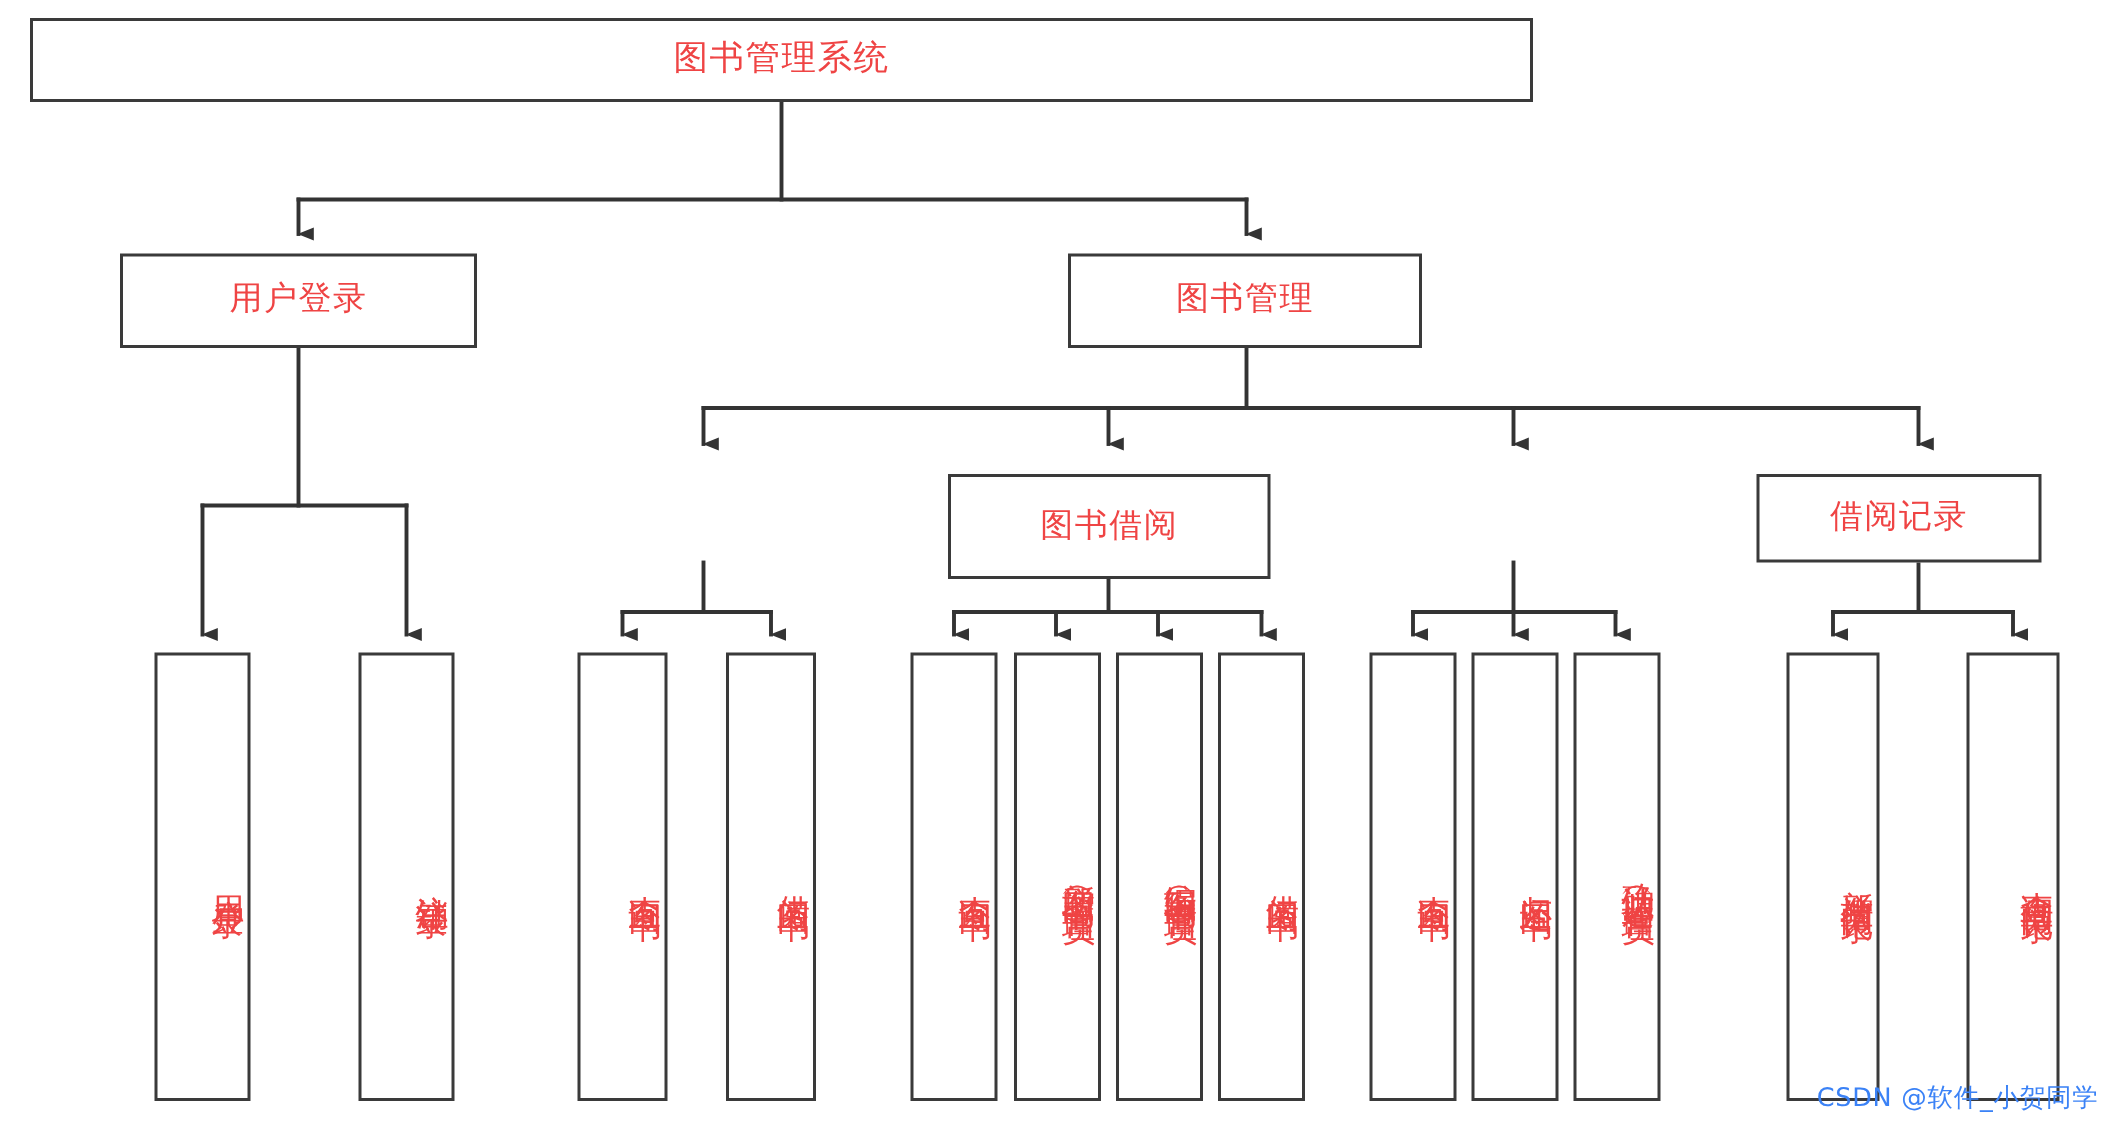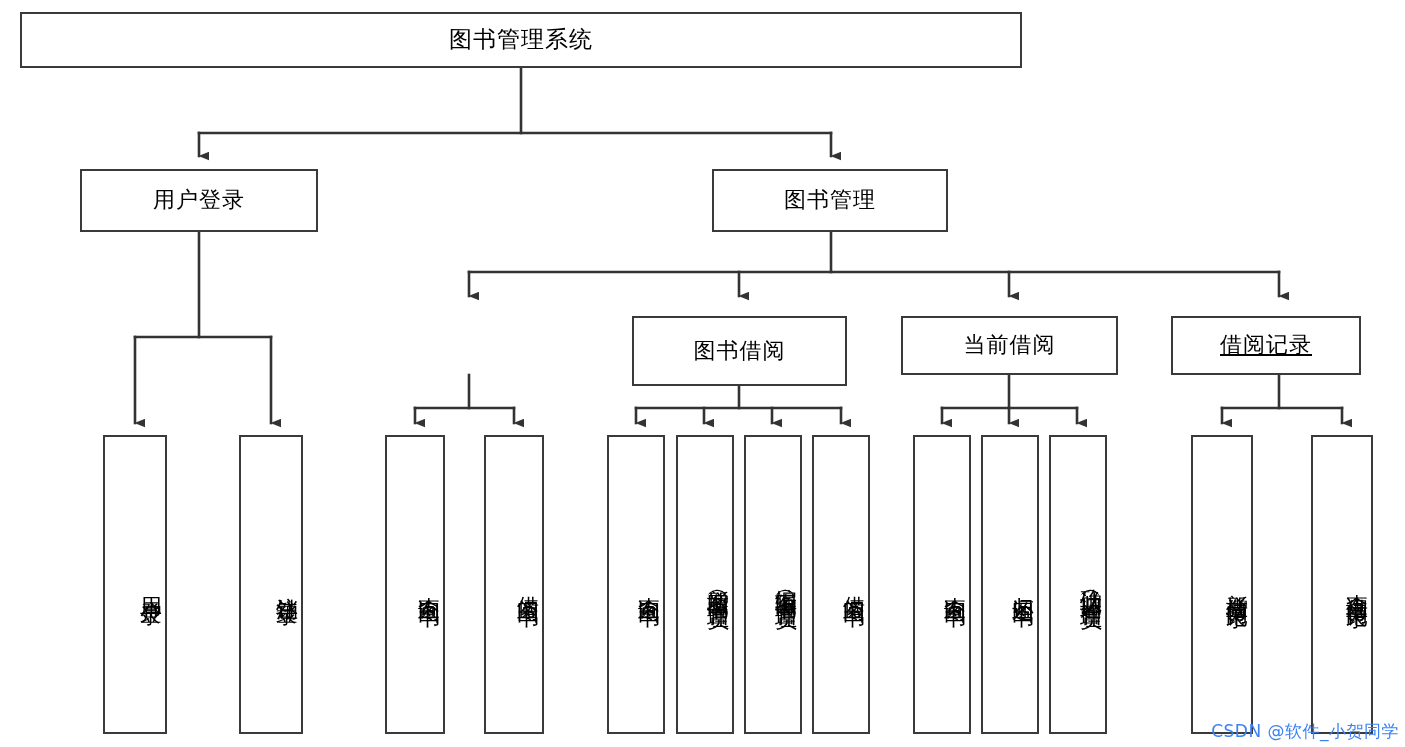--- a/index.html
+++ b/index.html
@@ -23,21 +23,21 @@
     pointer-events:none;
   }
   .node{
     position:absolute;
     box-sizing:border-box;
     background:#ffffff;
     border:2.5px solid #3a3a3a;
     display:flex;
     align-items:center;
     justify-content:center;
-    color:#000000;
+    color:#ef4444;
     z-index:3;
   }
   
   .node.horiz{
     font-size:22px;
     letter-spacing:1px;
     line-height:1.2;
   }
   .node.title{
     font-size:23px;
@@ -134,25 +134,22 @@
 
   <div class="node horiz" style="left:712px; top:169px; width:236px; height:63px;">
     <span>图书管理</span>
   </div>
 
 
   <div class="node horiz" style="left:632px; top:316px; width:215px; height:70px;">
     <span>图书借阅</span>
   </div>
 
-  <div class="node horiz" style="left:901px; top:316px; width:217px; height:59px;">
-    <span>当前借阅</span>
-  </div>
-
-  <div class="node horiz" style="left:1171px; top:316px; width:190px; height:59px;text-decoration:underline;">
+
+  <div class="node horiz" style="left:1171px; top:316px; width:190px; height:59px;">
     <span>借阅记录</span>
   </div>
 
   <div class="node vert" style="left:103px; top:435px; width:64px; height:299px;">
     <span class="vtxt">用户登录</span>
   </div>
 
   <div class="node vert" style="left:239px; top:435px; width:64px; height:299px;">
     <span class="vtxt">注销登录</span>
   </div>

